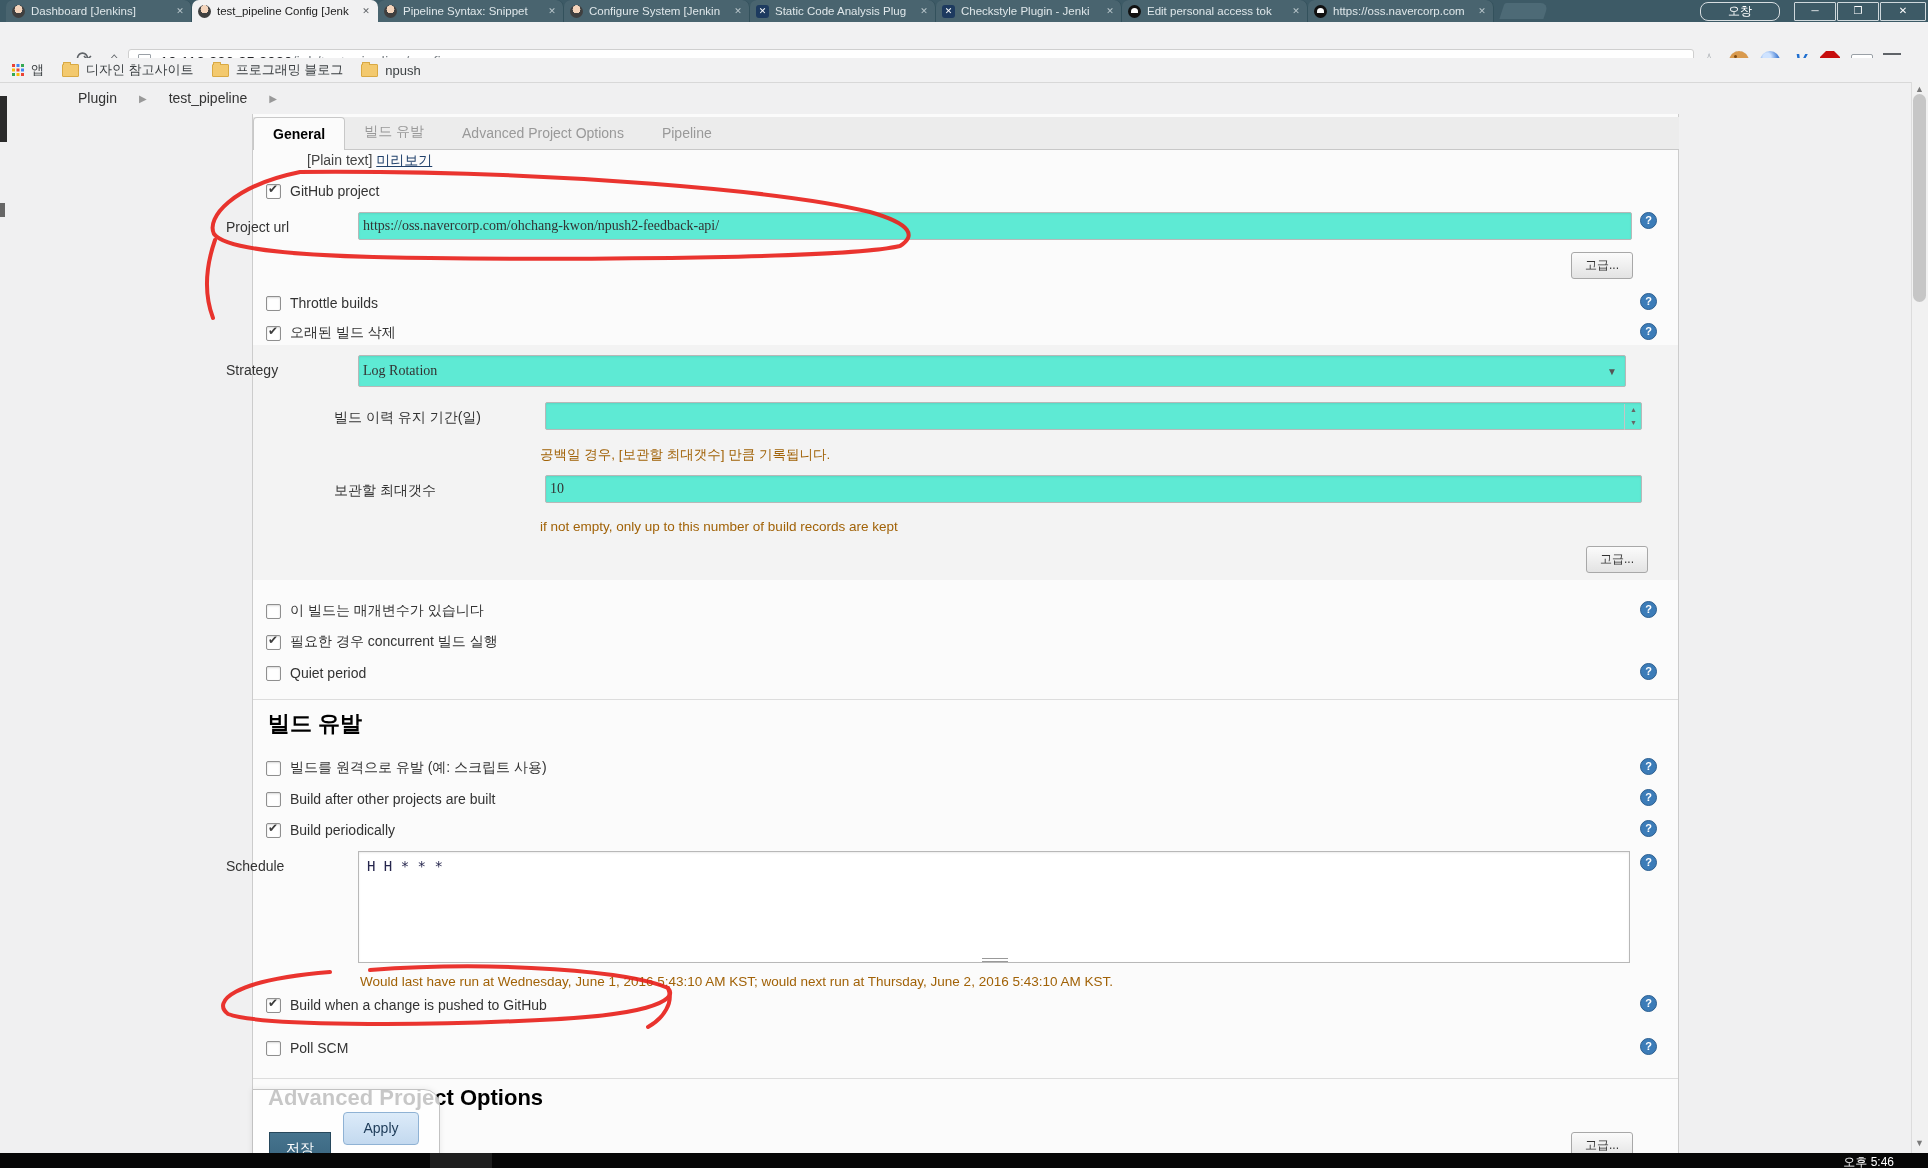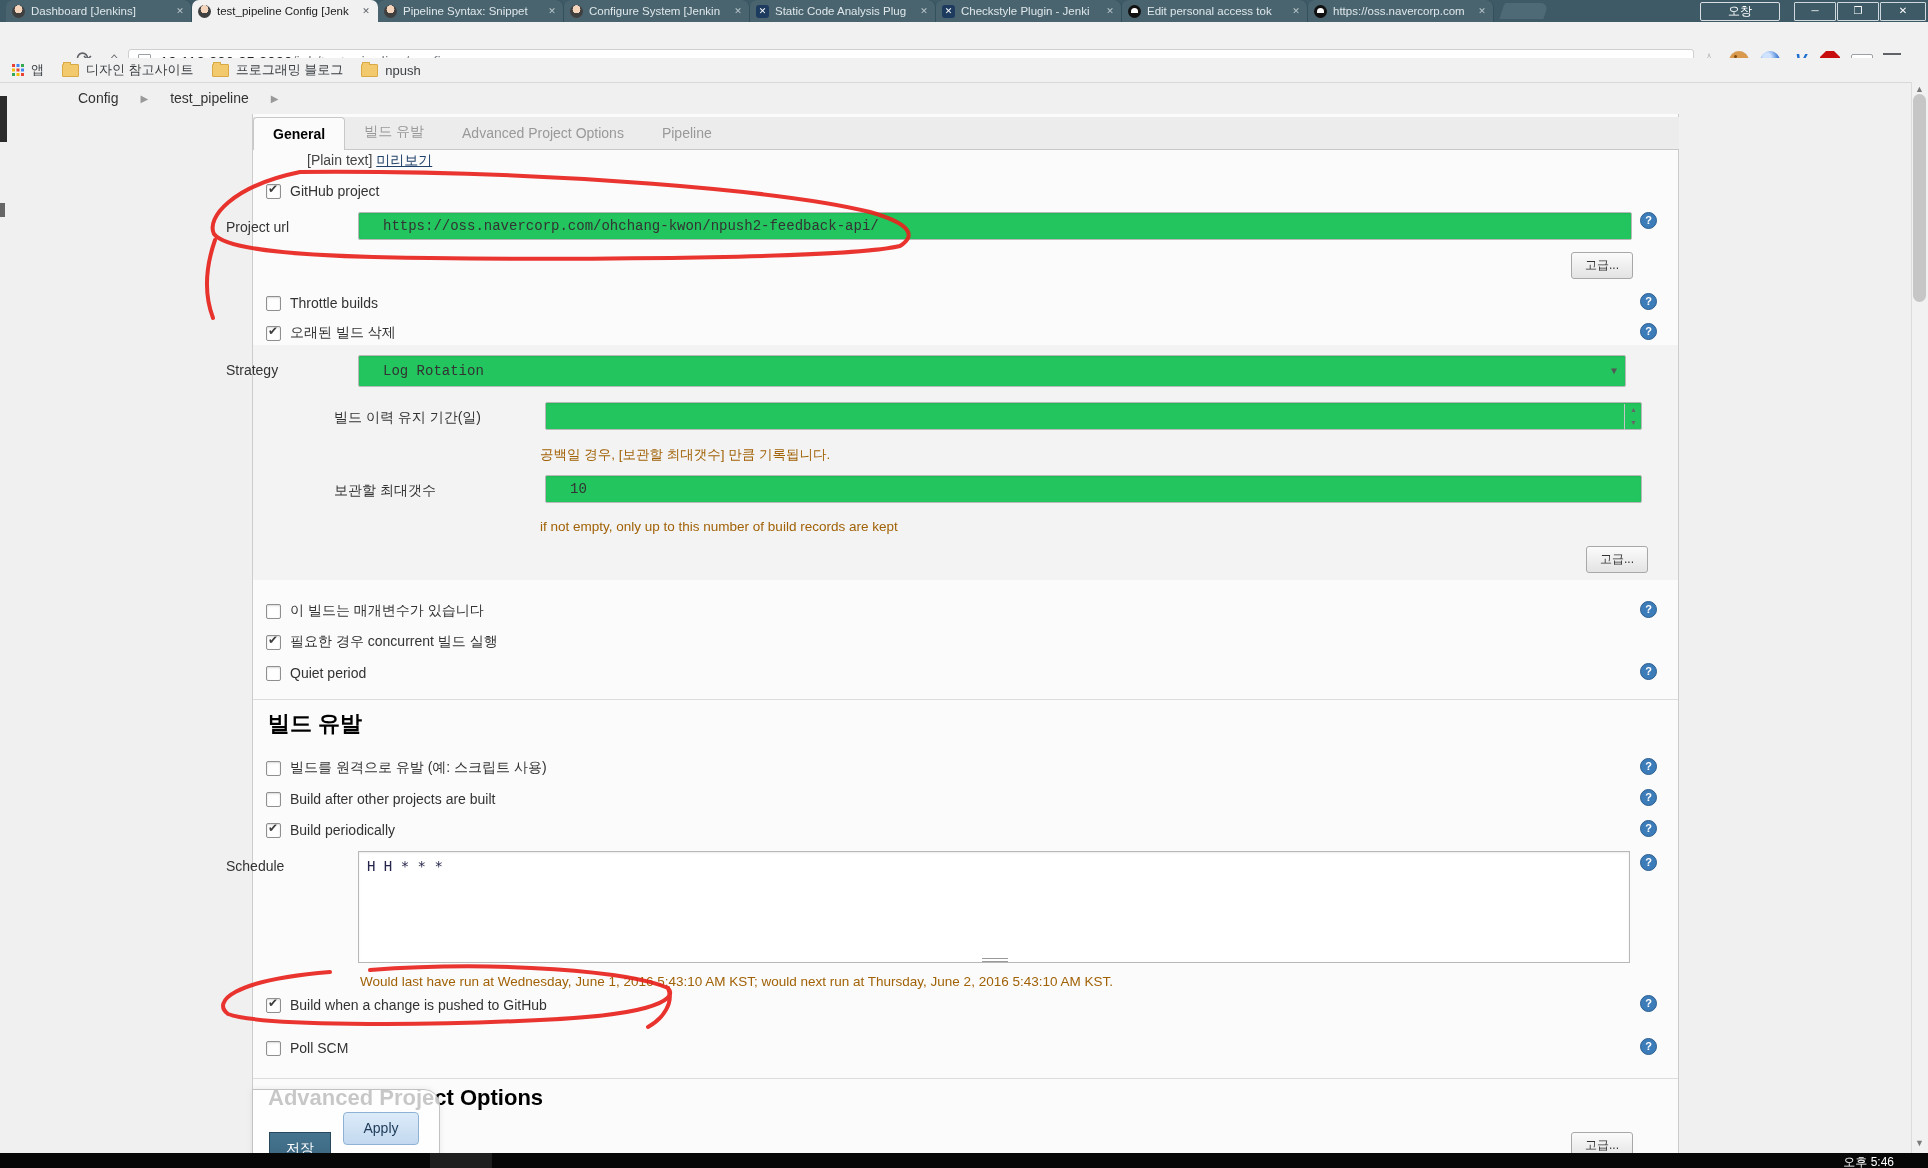--- a/index.html
+++ b/index.html
@@ -15,21 +15,21 @@
   .tab.active{background:#f1f1f2;color:#222;z-index:3;}
   .tclose{width:12px;height:12px;line-height:12px;text-align:center;font-size:9px;color:#b9c6cb;}
   .tab.active .tclose{color:#5f6368;}
   .fav{width:13px;height:13px;flex:0 0 13px;border-radius:3px;position:relative;}
   .fav.jenkins{background:radial-gradient(circle at 50% 32%, #f4d4bb 0 36%, #3f3f3f 37% 100%);border-radius:50%;}
   .fav.analysis{background:#1d3a5f;color:#fff;font-size:9px;font-weight:bold;text-align:center;line-height:13px;}
   .fav.analysis::after{content:"✕";}
   .fav.github{background:#111;border-radius:50%;}
   .fav.github::after{content:"";position:absolute;left:3px;top:3px;width:7px;height:5px;background:#fff;border-radius:4px 4px 0 0;}
   #newtab{position:absolute;left:1502px;top:3px;width:44px;height:16px;background:#4d6a76;border-radius:2px 8px 0 0;transform:skewX(-18deg);}
-  #profileBtn{position:absolute;left:1700px;top:2px;width:78px;height:17px;border:1px solid #d8dee1;border-radius:2px;
+  #profileBtn{position:absolute;left:1700px;top:2px;width:78px;height:17px;border:1px solid #d8dee1;border-radius:8px;
     color:#fff;font-size:12px;text-align:center;line-height:17px;}
   .winbtn{position:absolute;top:2px;height:17px;border:1px solid #cfd8dc;border-radius:1px;color:#fff;
     font-size:10px;text-align:center;line-height:16px;}
   
   #toolbar{position:absolute;left:0;top:22px;width:1928px;height:36px;background:#f1f1f2;}
   .navic{position:absolute;top:25px;font-size:19px;color:#5f6368;width:28px;text-align:center;}
   #omnibox{position:absolute;left:128px;top:27px;width:1566px;height:25px;background:#fff;border:1px solid #cfcfcf;
     border-radius:3px;display:flex;align-items:center;box-sizing:border-box;padding-left:9px;}
   #docicon{width:11px;height:14px;border:1px solid #9aa0a6;border-radius:1px;margin-right:9px;position:relative;}
   #docicon::after{content:"";position:absolute;left:2px;top:3px;width:6px;height:1px;background:#9aa0a6;box-shadow:0 3px 0 #9aa0a6,0 6px 0 #9aa0a6;}
@@ -67,22 +67,22 @@
   .divider{position:absolute;left:253px;width:1425px;height:1px;background:#ddd;}
   .cbrow{position:absolute;left:266px;display:flex;align-items:center;gap:9px;height:16px;}
   .cb{width:13px;height:13px;background:#fff;border:1px solid #8f8f8f;border-radius:2px;position:relative;
     box-shadow:inset 0 1px 2px rgba(0,0,0,.15);}
   .cb.checked::after{content:"✔";position:absolute;left:1px;top:-3px;font-size:12px;color:#3c3c3c;}
   .cblabel{font-size:14px;color:#333;white-space:nowrap;}
   .helpicon{position:absolute;left:1640px;width:17px;height:17px;border-radius:50%;background:#3c7cb8;
     border:1px solid #2c5f91;box-sizing:border-box;color:#fff;font-size:11px;font-weight:bold;text-align:center;line-height:15px;}
   .helpicon::after{content:"?";}
   .flabel{position:absolute;font-size:14px;color:#333;text-align:left;white-space:nowrap;}
-  .tinput{position:absolute;background:#22c55e;border:1px solid #b8b8b8;border-radius:2px;font-size:14px;color:#333;
-    padding:0 24px;box-sizing:border-box;box-shadow:inset 0 1px 2px rgba(0,0,0,.08);font-family:Liberation Mono, monospace;}
+  .tinput{position:absolute;background:#5eead4;border:1px solid #b8b8b8;border-radius:2px;font-size:14px;color:#333;
+    padding:0 4px;box-sizing:border-box;box-shadow:inset 0 1px 2px rgba(0,0,0,.08);font-family:Liberation Serif, serif;}
   .helper{position:absolute;font-size:13.5px;color:#a16207;}
   .advbtn{position:absolute;width:62px;height:27px;background:linear-gradient(#fbfbfb,#e3e3e3);border:1px solid #a8a8a8;
     border-radius:3px;font-size:12px;color:#333;text-align:center;line-height:25px;box-sizing:border-box;}
   .heading{position:absolute;font-size:22px;font-weight:bold;color:#000;}
   #strategySel{display:flex;align-items:center;}
   #strategySel .arrow{position:absolute;right:8px;font-size:10px;color:#555;}
   #spinner{position:absolute;left:1624px;top:404px;width:17px;height:26px;border-left:1px solid #c5c5c5;display:flex;flex-direction:column;}
   #spinner div{flex:1;font-size:7px;color:#666;text-align:center;line-height:12px;}
   #schedTA{position:absolute;left:358px;top:851px;width:1272px;height:112px;box-sizing:border-box;background:#fff;
     border:1px solid #b8b8b8;box-shadow:inset 0 1px 2px rgba(0,0,0,.08);font-family:"DejaVu Sans Mono",monospace;
@@ -210,21 +210,21 @@
     <div class="bmitem">
         <span class="folder"></span>
         <span>npush</span>
       </div>
   </div>
 
   <div class="sliver" style="top:96px;width:7px;height:46px"></div>
   <div class="sliver" style="top:203px;width:5px;height:14px;background:#666"></div>
 
   <div id="crumbbar">
-    <span class="crumb" style="margin-left:78px">Config</span>
+    <span class="crumb" style="margin-left:78px">Plugin</span>
     <span class="sep">▶</span>
     <span class="crumb">test_pipeline</span>
     <span class="sep">▶</span>
   </div>
 
   <div id="panel"></div>
   <div class="grayband"></div>
 
   <div id="cfgtabs">
     <div class="cfgtab active">General</div>

